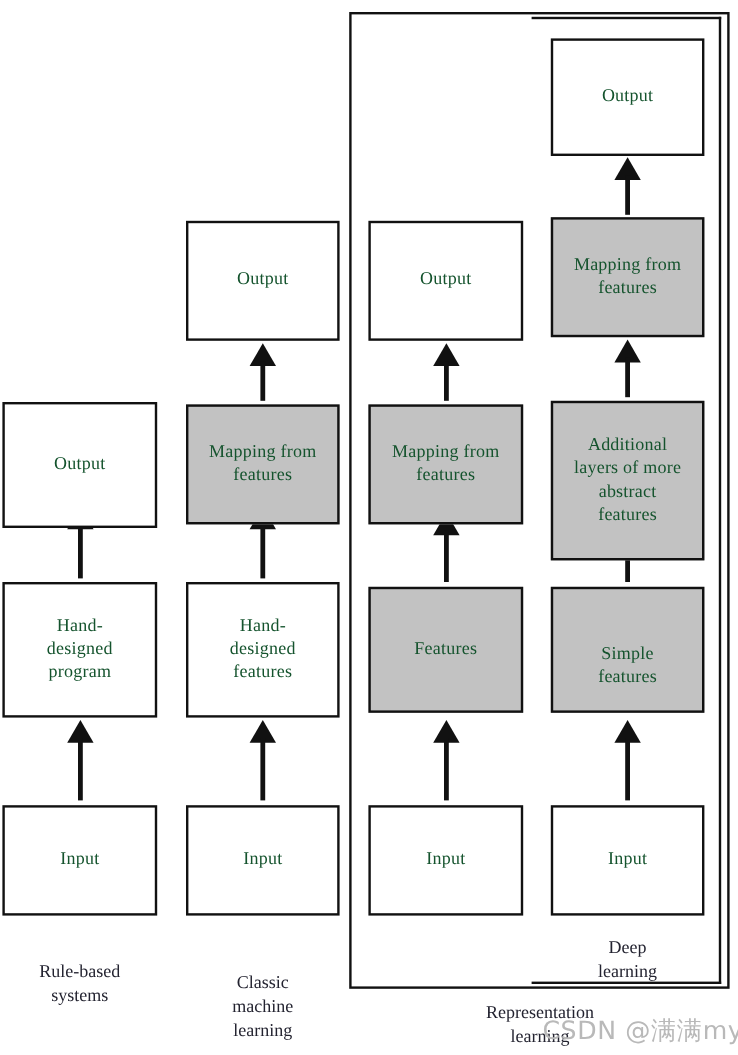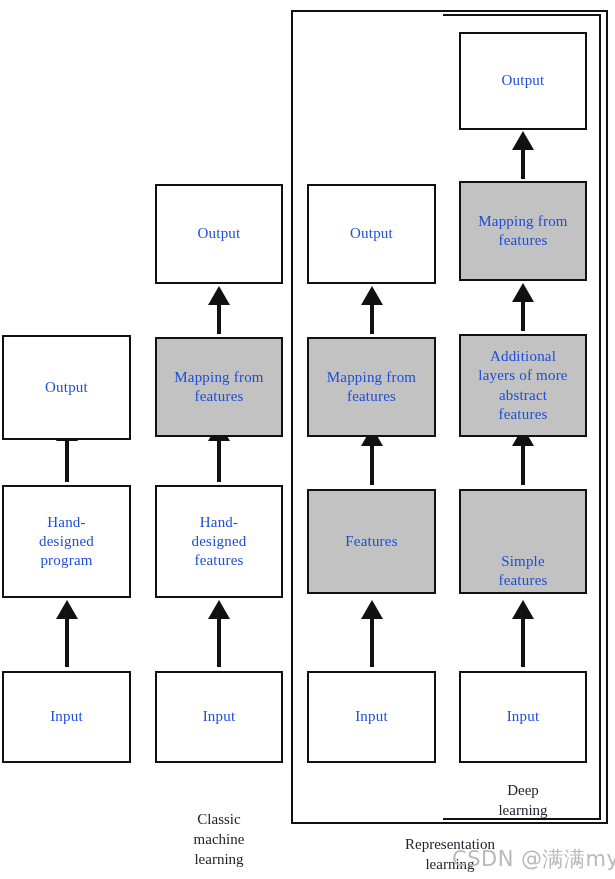--- a/index.html
+++ b/index.html
@@ -34,22 +34,22 @@
     box-sizing: border-box;
     border: 2.5px solid #111111;
     background: #ffffff;
     display: flex;
     align-items: center;
     justify-content: center;
     text-align: center;
     font-size: 15px;
     line-height: 1.28;
     letter-spacing: 0.2px;
-    color: #1d4ed8;
-    padding: 2px 5px;
+    color: #14532d;
+    padding: 18px 5px;
   }
   .node.shaded {
     background: #c2c2c2;
   }
   .node .node-label {
     display: block;
     width: 100%;
   }
 
   
@@ -118,20 +118,21 @@
 
   <div class="arrow" style="left:56px; top:422px; height:60px;">
     <div class="head"></div>
     <div class="stem" style="height:45px;"></div>
   </div>
 
   <div class="node" style="left:2px; top:335px; width:129px; height:105px;">
     <span class="node-label">Output</span>
   </div>
 
+  <div class="caption" style="left:2px; top:801px; width:129px;">Rule-based<br>systems</div>
 
   <div class="node" style="left:155px; top:671px; width:128px; height:92px;">
     <span class="node-label">Input</span>
   </div>
 
   <div class="arrow" style="left:208px; top:600px; height:67px;">
     <div class="head"></div>
     <div class="stem" style="height:52px;"></div>
   </div>
 
@@ -201,21 +202,21 @@
 
   <div class="node shaded" style="left:459px; top:489px; width:128px; height:105px;align-items:flex-end;">
     <span class="node-label">Simple<br>features</span>
   </div>
 
   <div class="arrow" style="left:512px; top:427px; height:58px;">
     <div class="head"></div>
     <div class="stem" style="height:43px;"></div>
   </div>
 
-  <div class="node shaded" style="left:459px; top:334px; width:128px; height:103px;">
+  <div class="node shaded" style="left:459px; top:334px; width:128px; height:133px;">
     <span class="node-label">Additional<br>layers of more<br>abstract<br>features</span>
   </div>
 
   <div class="arrow" style="left:512px; top:283px; height:48px;">
     <div class="head"></div>
     <div class="stem" style="height:33px;"></div>
   </div>
 
   <div class="node shaded" style="left:459px; top:181px; width:128px; height:100px;">
     <span class="node-label">Mapping from<br>features</span>

